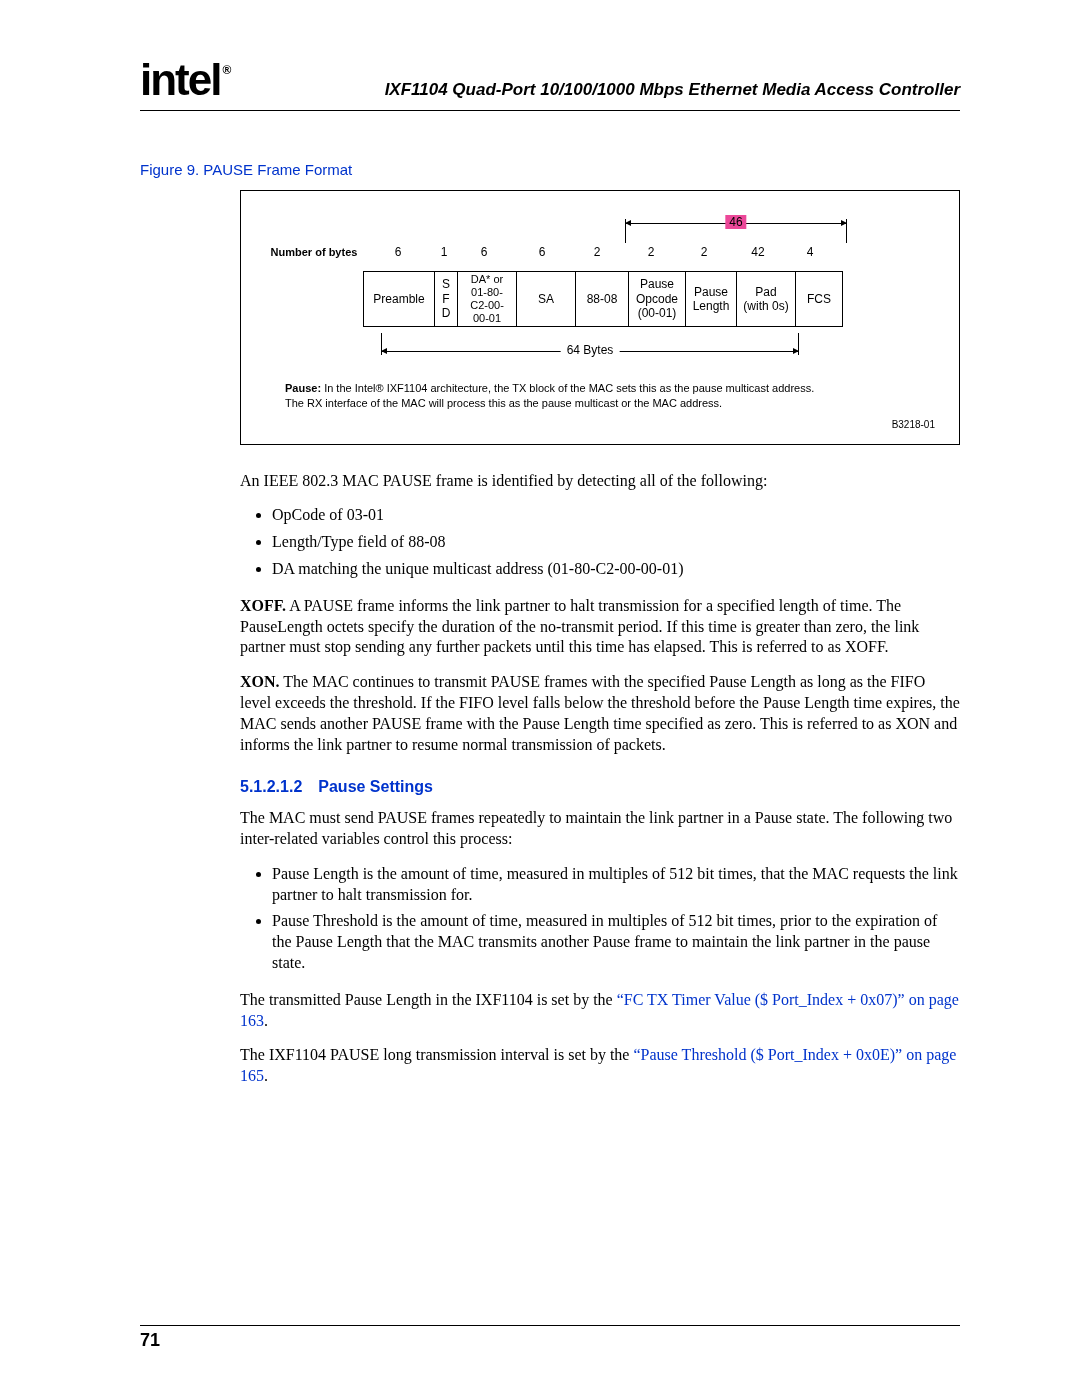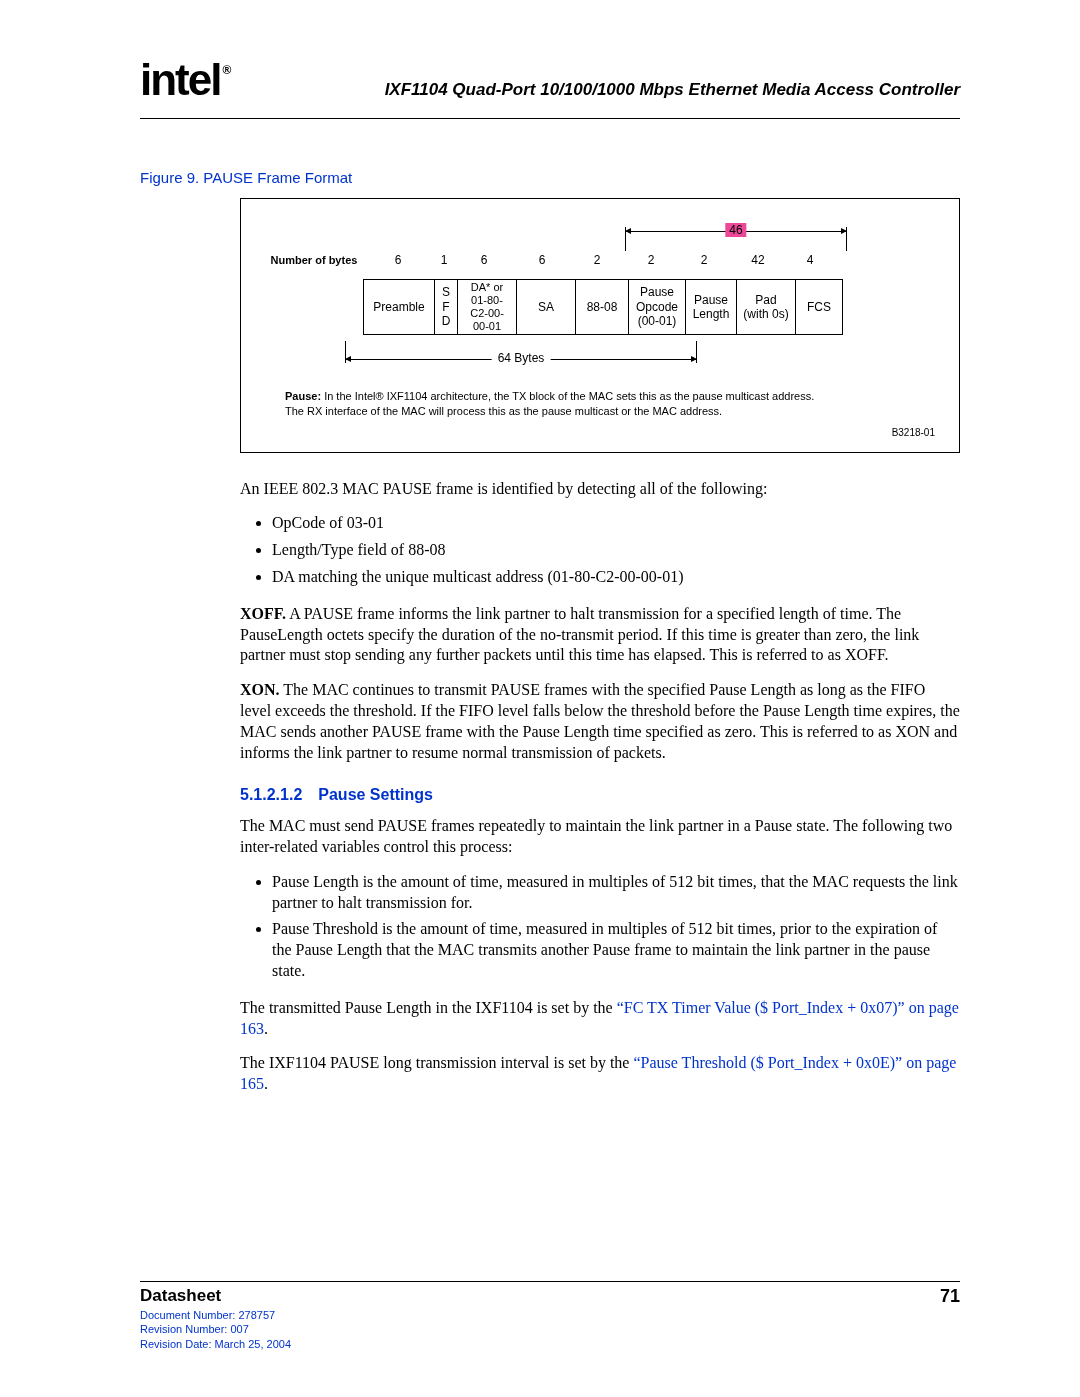--- a/index.html
+++ b/index.html
@@ -13,21 +13,21 @@
     position: relative;
   }
   .page {
     padding: 58px 120px 40px 140px;
   }
   .header {
     display: flex;
     align-items: flex-end;
     justify-content: space-between;
     border-bottom: 1.5px solid #000;
-    padding-bottom: 16px;
+    padding-bottom: 8px;
     margin-bottom: 50px;
   }
   .logo {
     font-family: Arial, Helvetica, sans-serif;
     font-weight: bold;
     font-size: 44px;
     letter-spacing: -2px;
     position: relative;
     line-height: 1;
   }
@@ -125,22 +125,22 @@
   .w-da  { width: 58px; }
   .w-sa  { width: 58px; }
   .w-lt  { width: 52px; }
   .w-op  { width: 56px; }
   .w-pl  { width: 50px; }
   .w-pad { width: 58px; }
   .w-fcs { width: 46px; }
   .bottom-dim {
     position: relative;
     height: 30px;
-    margin-left: 80px;
-    width: 352px;
+    margin-left: 116px;
+    width: 418px;
     margin-top: 6px;
   }
   .bottom-dim .dim-line {
     position: absolute;
     top: 18px;
     left: 0;
     right: 0;
     border-top: 1px solid #000;
   }
   .bottom-dim .tick {
@@ -341,23 +341,15 @@
 
     <p class="para">
       <span>The IXF1104 PAUSE long transmission interval is set by the </span><span class="link">“Pause Threshold ($ Port_Index + 0x0E)” on page 165</span><span>.</span>
     </p>
   </div>
 </div>
 
 <div class="footer">
   <div class="footer-line"></div>
   <div class="footer-row">
-    <div>
-      <div class="ds-label">Datasheet</div>
-      <div class="rev-info">
-        <div>Document Number: 278757</div>
-        <div>Revision Number: 007</div>
-        <div>Revision Date: March 25, 2004</div>
-      </div>
-    </div>
     <div class="page-num">71</div>
   </div>
 </div>
 
 </body></html>

